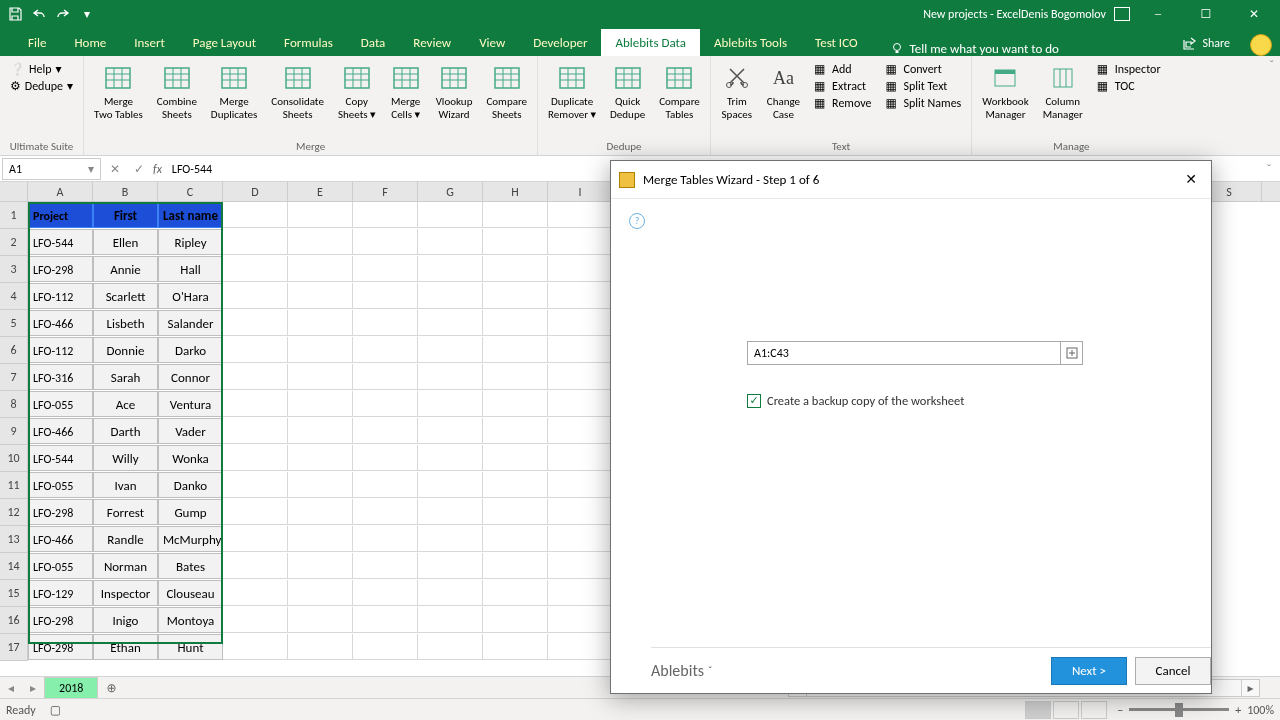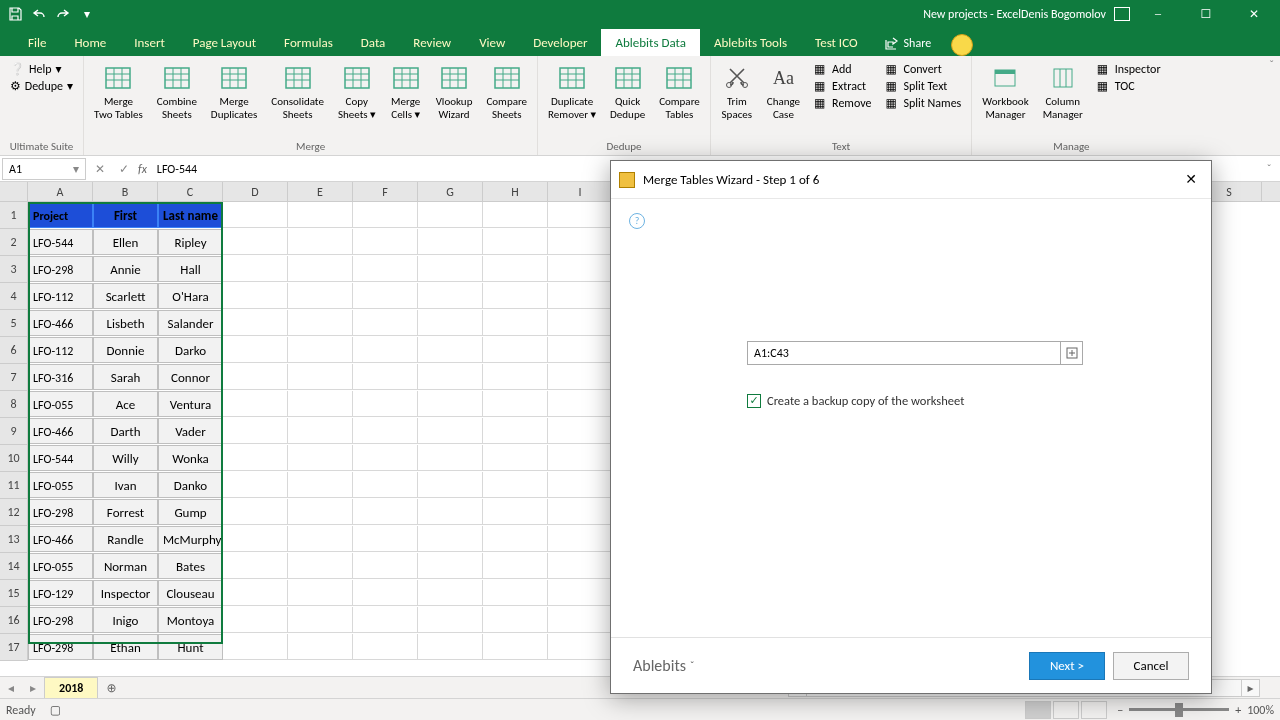--- a/index.html
+++ b/index.html
@@ -27,21 +27,21 @@
 .rgroup-label { position:absolute; bottom:2px; left:0; right:0; text-align:center; color:#666; font-size:11px; }
 .rsmall { display:flex; flex-direction:column; gap:3px; padding:2px 4px; }
 .rsmall div { display:flex; align-items:center; gap:4px; font-size:12px; cursor:pointer; }
 .rbig { display:flex; flex-direction:column; align-items:center; justify-content:flex-start; padding:2px 4px; cursor:pointer; gap:2px; }
 .rbig .ico { width:32px; height:32px; display:flex; align-items:center; justify-content:center; }
 .rbig .lbl { font-size:11px; text-align:center; line-height:1.15; }
 svg { display:block; }
 
 
 .fbar { height:26px; border-bottom:1px solid #d4d4d4; display:flex; align-items:center; }
-.namebox { border:1px solid #ccc; height:22px; width:84px; padding:0 6px; margin:0 2px; font-size:12px; display:flex; align-items:center; background:#fff; }
+.namebox { border:1px solid #ccc; height:22px; width:99px; padding:0 6px; margin:0 2px; font-size:12px; display:flex; align-items:center; background:#fff; }
 .fbtn { width:24px; height:22px; display:flex; align-items:center; justify-content:center; color:#888; cursor:pointer; }
 .fx { font-style:italic; color:#666; margin:0 4px 0 2px; }
 .finput { flex:1; border:none; outline:none; font-size:12px; padding:0 6px; }
 .fend { width:22px; text-align:center; color:#888; }
 
 
 .grid-area { position:relative; height: calc(720px - 28px - 28px - 100px - 26px - 22px - 22px); overflow:hidden; }
 .colhdr { display:flex; height:20px; background:#e6e6e6; border-bottom:1px solid #ccc; }
 .corner { width:28px; border-right:1px solid #ccc; }
 .ch { width:65px; border-right:1px solid #ccc; text-align:center; font-size:12px; line-height:20px; color:#444; }
@@ -49,21 +49,21 @@
 .rowhdr { width:28px; background:#e6e6e6; border-right:1px solid #ccc; border-bottom:1px solid #ccc; text-align:center; font-size:12px; line-height:26px; color:#444; }
 .cell { width:65px; height:26px; border-right:1px solid #d8d8d8; border-bottom:1px solid #d8d8d8; font-size:13px; padding:0 4px; line-height:26px; text-align:center; overflow:hidden; }
 .row0 .cell.fill { background:#1d4ed8; font-weight:700; border:1px solid #3b82f6; }
 .datacell { background:#f2f2f2; border:0.5px solid #bfbfbf; }
 .col0 { text-align:left; font-size:12px;}
 .selborder { position:absolute; border:2px solid #0f7b3e; pointer-events:none; left:28px; top:20px; width:195px; height:442px; }
 
 
 .sheettabs { height:22px; border-top:1px solid #d4d4d4; display:flex; align-items:center; background:#f3f2f1; font-size:12px; position:relative; }
 .stabbtn { padding:0 8px; color:#888; cursor:pointer; }
-.stab { padding:3px 14px; border:1px solid #ccc; background:#fef9c3; border-bottom:none; cursor:pointer; font-weight:700; }
+.stab { padding:3px 14px; border:1px solid #ccc; background:#86efac; border-bottom:none; cursor:pointer; font-weight:400; }
 .addsh { margin-left:8px; color:#666; cursor:pointer; }
 .hscroll { position:absolute; right:20px; bottom:1px; width:472px; height:18px; border:1px solid #ccc; background:#f8f8f8; display:flex; }
 .hscroll .arrow { width:18px; border-right:1px solid #ccc; text-align:center; line-height:16px; color:#666; cursor:pointer; }
 .hscroll .arrow.r { border-right:none; border-left:1px solid #ccc; }
 .hscroll .track { flex:1; }
 
 
 .status { height:22px; background:#f3f2f1; border-top:1px solid #d4d4d4; display:flex; align-items:center; font-size:12px; color:#555; padding:0 6px; }
 .status .sp { flex:1; }
 .viewbtns { display:flex; gap:2px; }
@@ -80,21 +80,21 @@
 .dlg-body { flex:1; padding:14px 18px; display:flex; flex-direction:column; }
 .dlg-head { font-size:18px; color:#444; display:flex; align-items:center; gap:8px; }
 .helpico { width:16px;height:16px;border:1px solid #6db3e2;border-radius:50%;color:#6db3e2;font-size:10px;text-align:center;line-height:14px; }
 .dlg-mid { margin-top: 112px; padding-left: 118px; }
 .dlg-mid .lbl { color:#555; font-size:12px; margin-bottom:8px; }
 .rangebox { display:flex; border:1px solid #a9a9a9; width:336px; height:24px; }
 .rangebox input { flex:1; border:none; outline:none; padding:0 6px; font-size:12px; }
 .rangebox .rpick { width:22px; border-left:1px solid #a9a9a9; display:flex; align-items:center; justify-content:center; cursor:pointer; }
 .chk { display:flex; align-items:center; gap:6px; margin-top:28px; font-size:12.5px; color:#333; }
 .chk .box { width:14px; height:14px; border:1px solid #0f7b3e; display:flex; align-items:center; justify-content:center; color:#0f7b3e; font-size:11px; }
-.dlg-foot { height:56px; border-top:1px solid #e1e1e1; display:flex; align-items:center; padding:0 22px; }
+.dlg-foot { height:46px; border-top:1px solid #e1e1e1; display:flex; align-items:center; padding:0 0;margin-left:40px; }
 .able { font-size:16px; color:#666; display:flex; align-items:center; gap:4px; }
 .dlg-foot .sp { flex:1; }
 .btn { height:28px; min-width:76px; padding:0 14px; border:1px solid #adadad; background:#f3f3f3; font-size:13px; cursor:pointer; }
 .btn.primary { background:#2292dd; color:#fff; border-color:#1a77b8; }
 </style>
 </head>
 <body>
 
 <div class="titlebar">
   <div class="qat">
@@ -133,20 +133,27 @@
       <div class="tab">Page Layout</div>
       <div class="tab">Formulas</div>
       <div class="tab">Data</div>
       <div class="tab">Review</div>
       <div class="tab">View</div>
       <div class="tab">Developer</div>
       <div class="tab active">Ablebits Data</div>
       <div class="tab">Ablebits Tools</div>
       <div class="tab">Test ICO</div>
     </div>
+  <div class="tellme">
+    <svg width="14" height="14" viewBox="0 0 14 14">
+        <circle cx="7" cy="5" r="3.5" fill="none" stroke="#fff"></circle>
+        <path d="M5.5 9h3v2h-3z" fill="#fff"></path>
+      </svg>
+    <span>Tell me what you want to do</span>
+  </div>
   <div class="share">
     <svg width="14" height="14" viewBox="0 0 14 14">
         <path d="M9 2l4 3-4 3V6H4v5h5M2 4v9h10" fill="none" stroke="#fff" stroke-width="1.2"></path>
       </svg>
     <span>Share</span>
   </div>
   <div class="smiley"></div>
 </div>
 
 <div class="ribbon">

